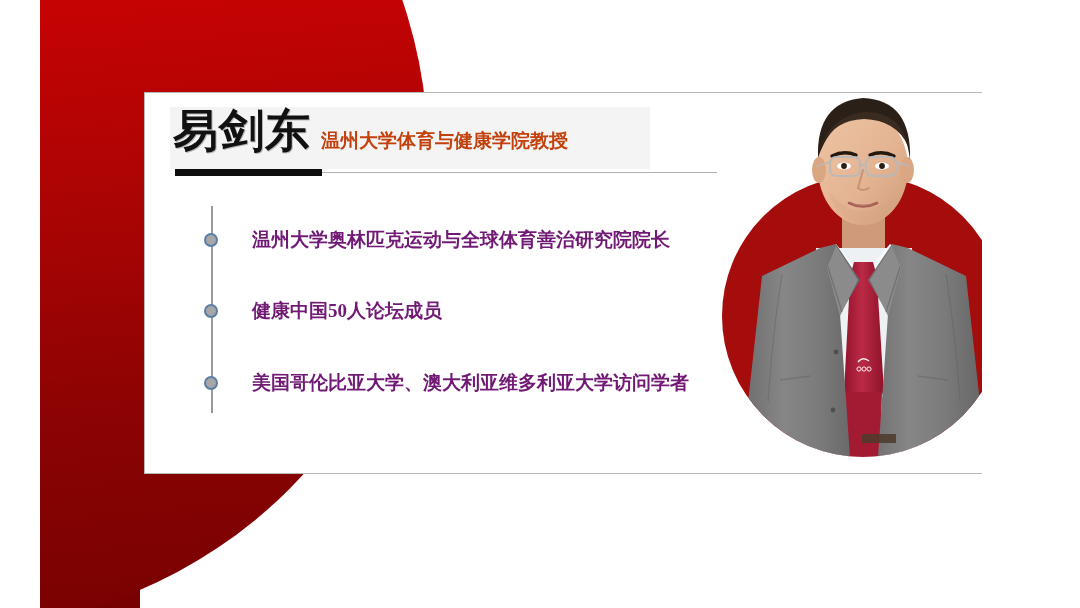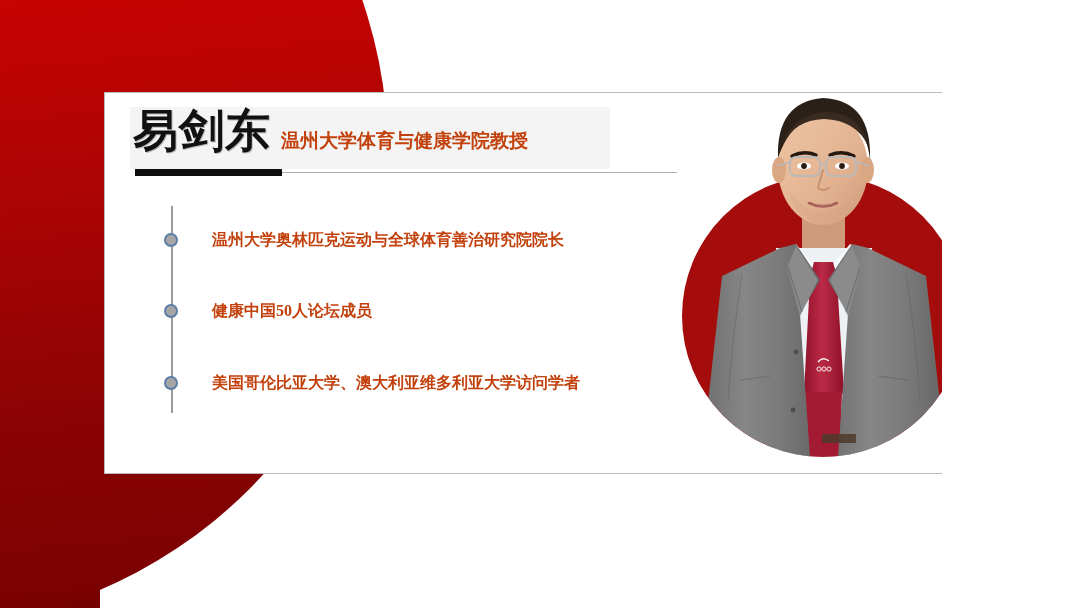--- a/index.html
+++ b/index.html
@@ -11,20 +11,21 @@
   body {
     font-family: "Liberation Serif", "DejaVu Serif", serif;
   }
 
   #slide {
     position: relative;
     width: 942px;
     height: 608px;
     overflow: hidden;
     background: #ffffff;
+    margin-left: 40px;
   }
 
   
   .bg-red-circle {
     position: absolute;
     left: -560px;
     top: -320px;
     width: 948px;
     height: 948px;
     border-radius: 50%;
@@ -137,23 +138,23 @@
     border-radius: 50%;
     background: #a6a6a6;
     border: 2px solid #5b7ea8;
     box-sizing: border-box;
   }
   .cred-text {
     position: absolute;
     left: 47px;
     top: -13px;
     font-family: "Liberation Serif", "DejaVu Serif", serif;
-    font-size: 16px;
+    font-size: 19px;
     font-weight: bold;
-    color: #c2410c;
+    color: #701a75;
     white-space: nowrap;
     line-height: 26px;
   }
 
   
   .portrait-wrap {
     position: absolute;
     left: 682px;
     top: 175px;
     width: 282px;

